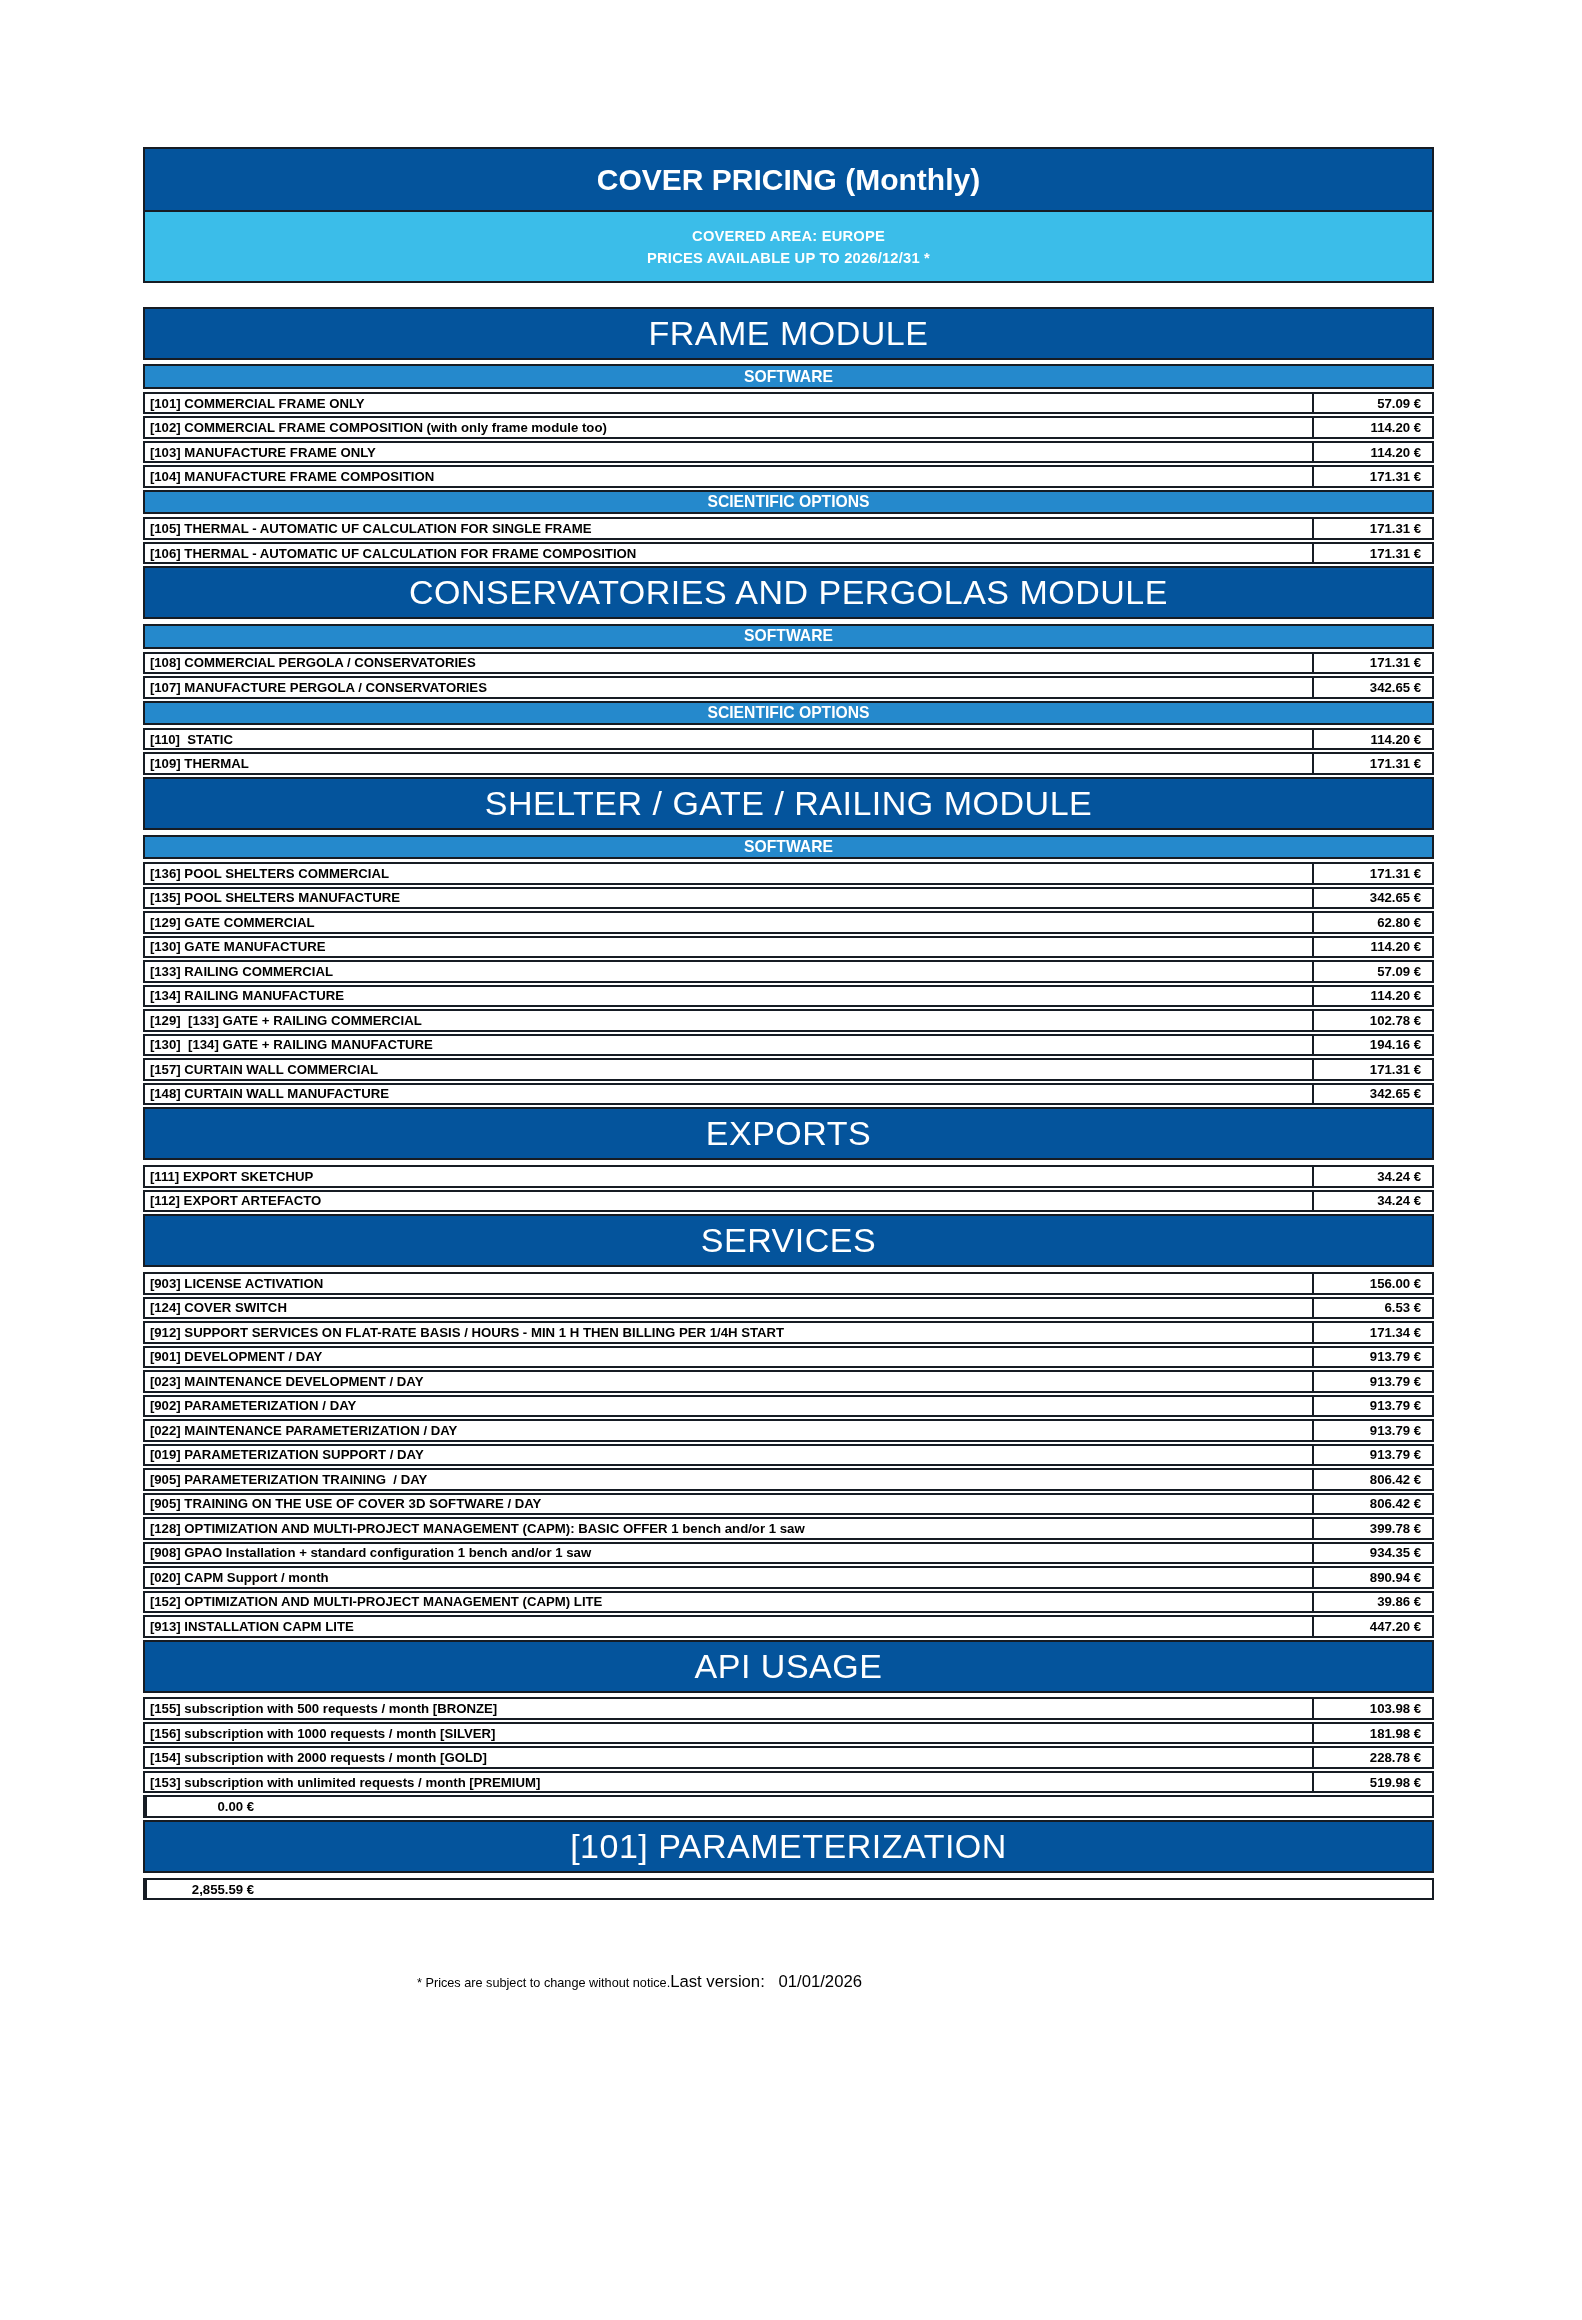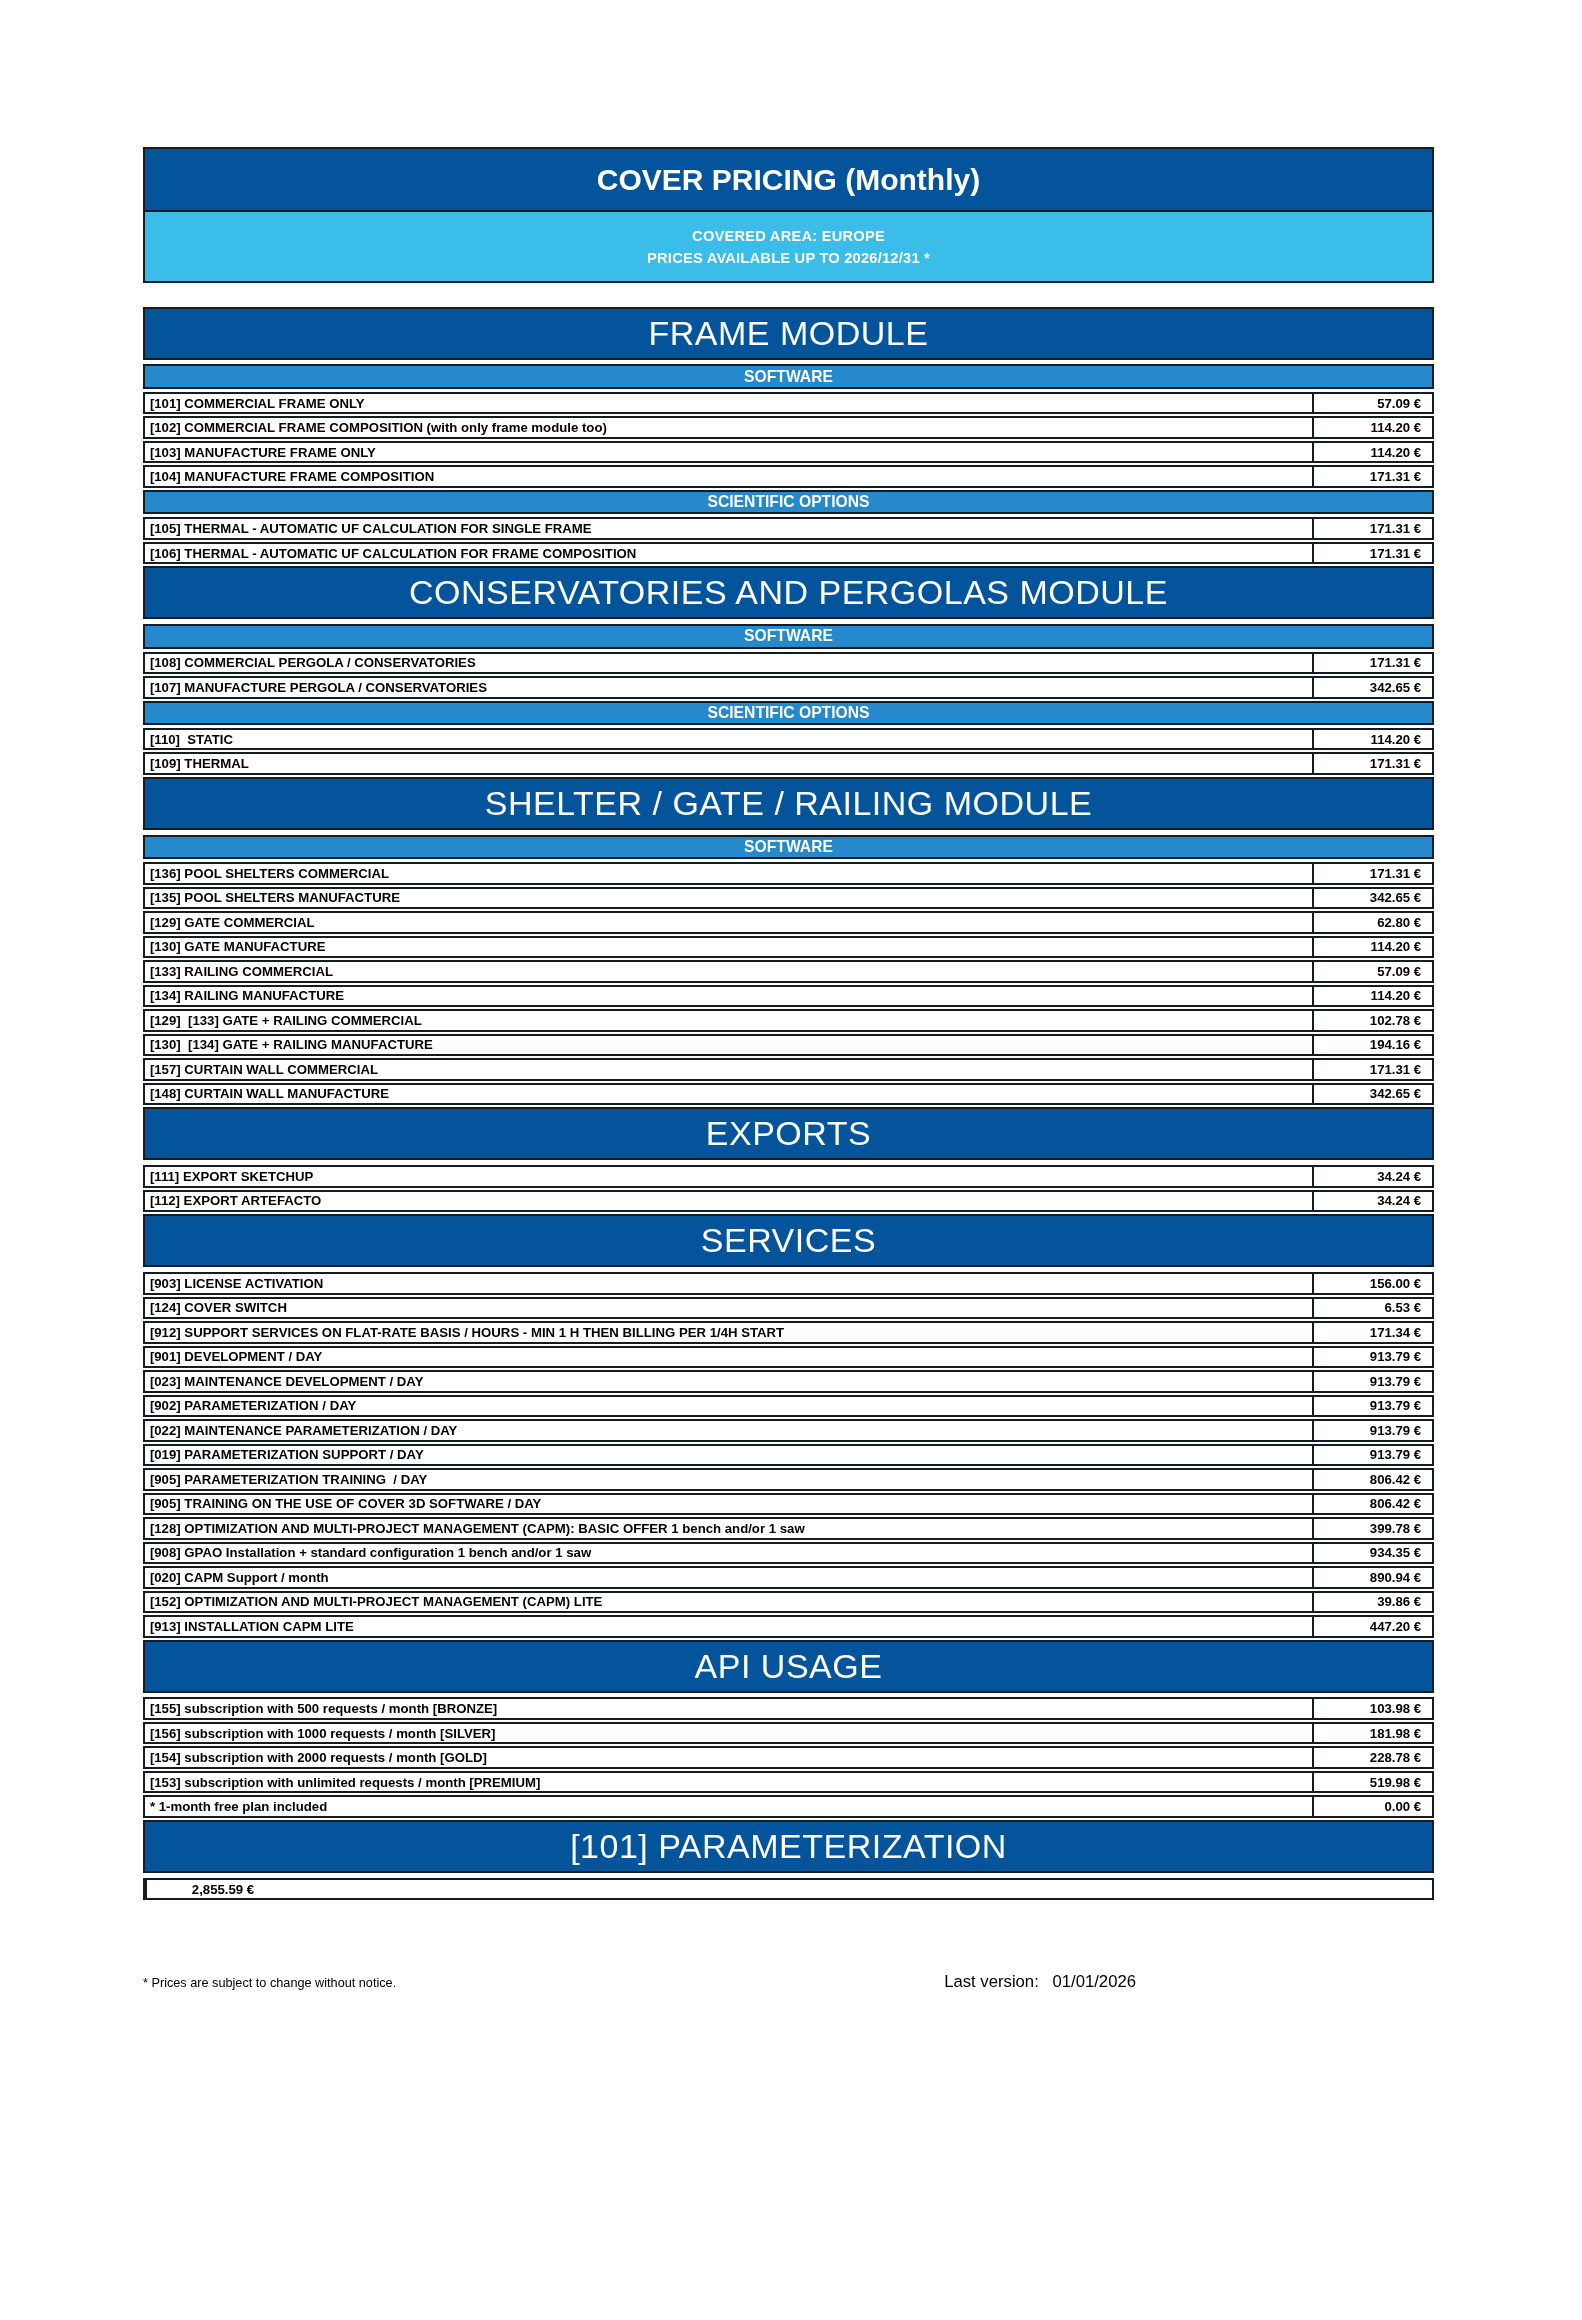--- a/index.html
+++ b/index.html
@@ -71,21 +71,21 @@
     border-left: 2px solid var(--border-col);
     display: flex; align-items: center; justify-content: flex-end;
     padding-right: 10.8px;
     font-size: 13.2px; font-weight: bold;
     white-space: pre;
   }
   .footer {
     position: absolute;
     left: 143px; top: 1972px;
     width: 1085px;
-    display: flex; justify-content: space-between; align-items: baseline;
+    display: flex; justify-content: center; align-items: baseline;
   }
   .footnote { font-size: 12.7px; }
   .version { font-size: 16.7px; margin-right: 92px; }
   .version-date { margin-left: 13.7px; }
 </style>
 </head>
 <body>
 
 <div class="sheet">
   <div class="title-bar">COVER PRICING (Monthly)</div>
@@ -264,21 +264,20 @@
       </div>
       <div class="price-row">
         <div class="row-label">[154] subscription with 2000 requests / month [GOLD]</div>
         <div class="row-price">228.78 €</div>
       </div>
       <div class="price-row">
         <div class="row-label">[153] subscription with unlimited requests / month [PREMIUM]</div>
         <div class="row-price">519.98 €</div>
       </div>
       <div class="price-row">
-        <div class="row-label">* 1-month free plan included</div>
         <div class="row-price">0.00 €</div>
       </div>
       <div class="module-header">[101] PARAMETERIZATION</div>
       <div class="price-row">
         <div class="row-price">2,855.59 €</div>
       </div>
     </div>
 </div>
 
 <div class="footer">

